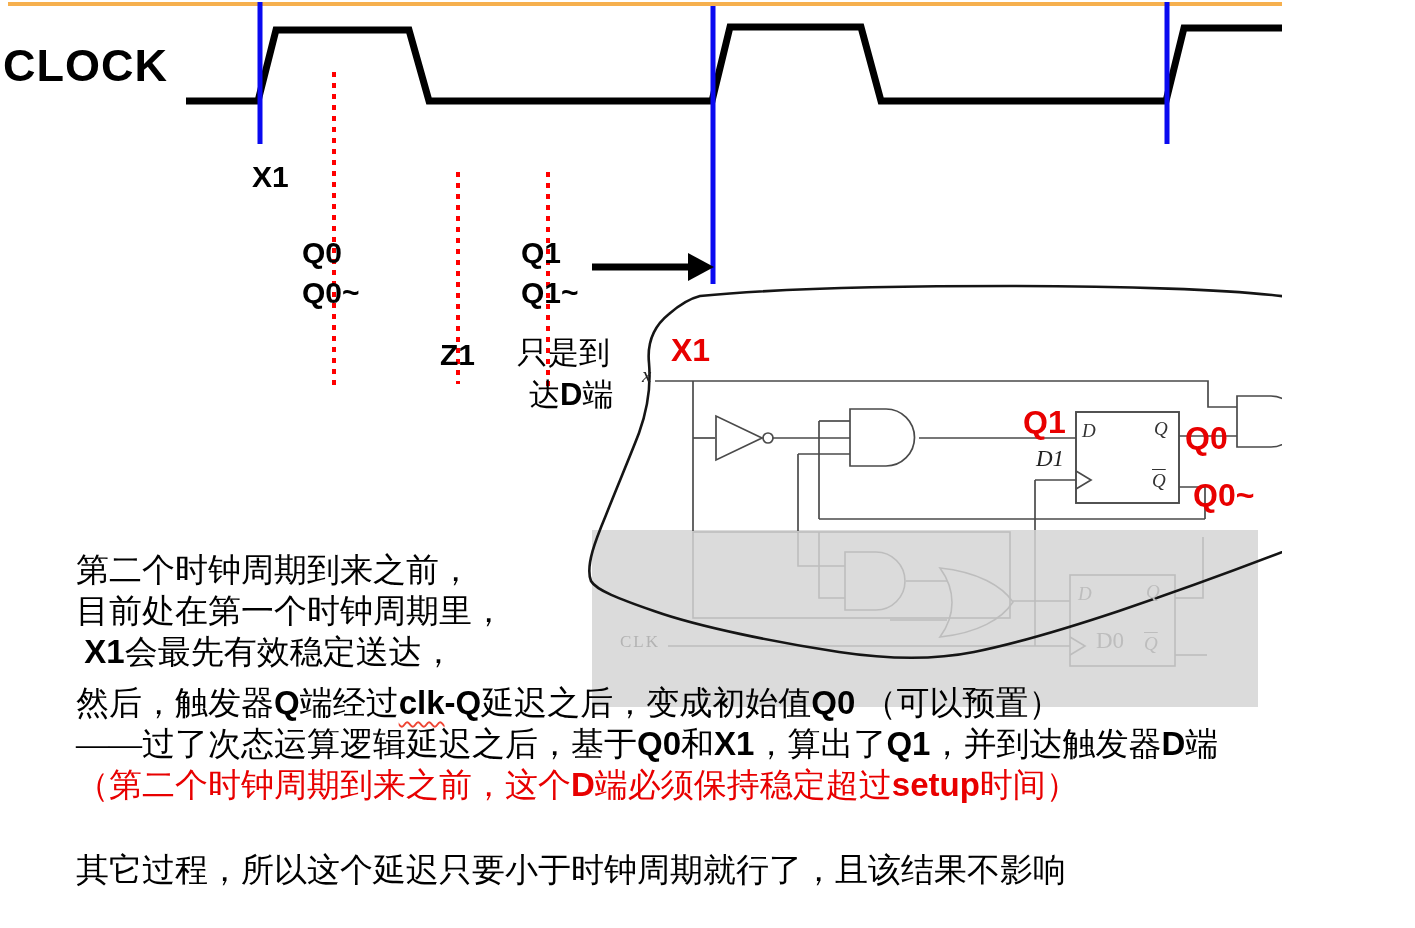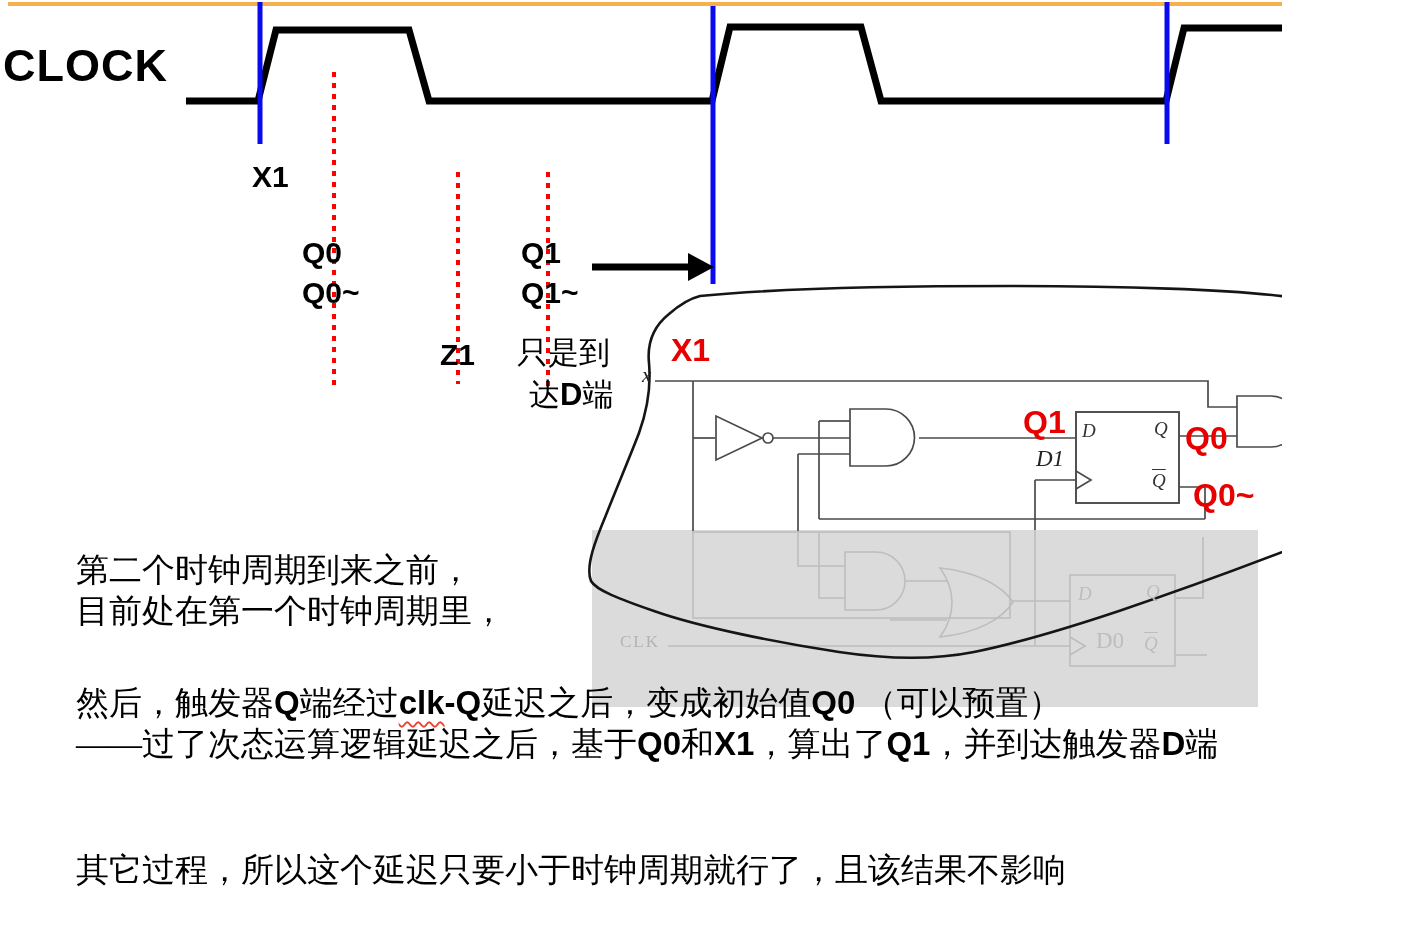--- a/index.html
+++ b/index.html
@@ -137,17 +137,19 @@
   <div class="abs ff-lab overline-q" style="left:1152px;top:470px;">Q</div>
   <div class="abs ff-name" style="left:1036px;top:446px;font-style:italic;">D1</div>
 
   <div class="abs ff-lab faint-lab" style="left:1078px;top:583px;">D</div>
   <div class="abs ff-lab faint-lab" style="left:1146px;top:581px;">Q</div>
   <div class="abs ff-lab faint-lab overline-q" style="left:1144px;top:633px;">Q</div>
   <div class="abs ff-name faint-lab" style="left:1096px;top:608px;margin-top:20px;">D0</div>
 
   <div class="abs para-line" style="top:551px;"><span>第二个时钟周期到来之前，</span></div>
   <div class="abs para-line" style="top:592px;"><span>目前处在第一个时钟周期里，</span></div>
+  <div class="abs para-line" style="top:633px;"><span> </span><span class="seg-b">X1</span><span>会最先有效稳定送达，</span></div>
   <div class="abs para-line" style="top:684px;"><span>然后，触发器</span><span class="seg-b">Q</span><span>端经过</span><span class="seg-b seg-wavy">clk</span><span class="seg-b">-Q</span><span>延迟之后，变成初始值</span><span class="seg-b">Q0</span><span> （可以预置）</span></div>
   <div class="abs para-line" style="top:725px;"><span>——过了次态运算逻辑延迟之后，基于</span><span class="seg-b">Q0</span><span>和</span><span class="seg-b">X1</span><span>，算出了</span><span class="seg-b">Q1</span><span>，并到达触发器</span><span class="seg-b">D</span><span>端</span></div>
+  <div class="abs para-line red-line" style="top:766px;"><span>（第二个时钟周期到来之前，这个</span><span class="seg-b">D</span><span>端必须保持稳定超过</span><span class="seg-b">setup</span><span>时间）</span></div>
   <div class="abs para-line" style="top:851px;"><span>其它过程，所以这个延迟只要小于时钟周期就行了，且该结果不影响</span></div>
 
 </div>
 
 </body></html>

